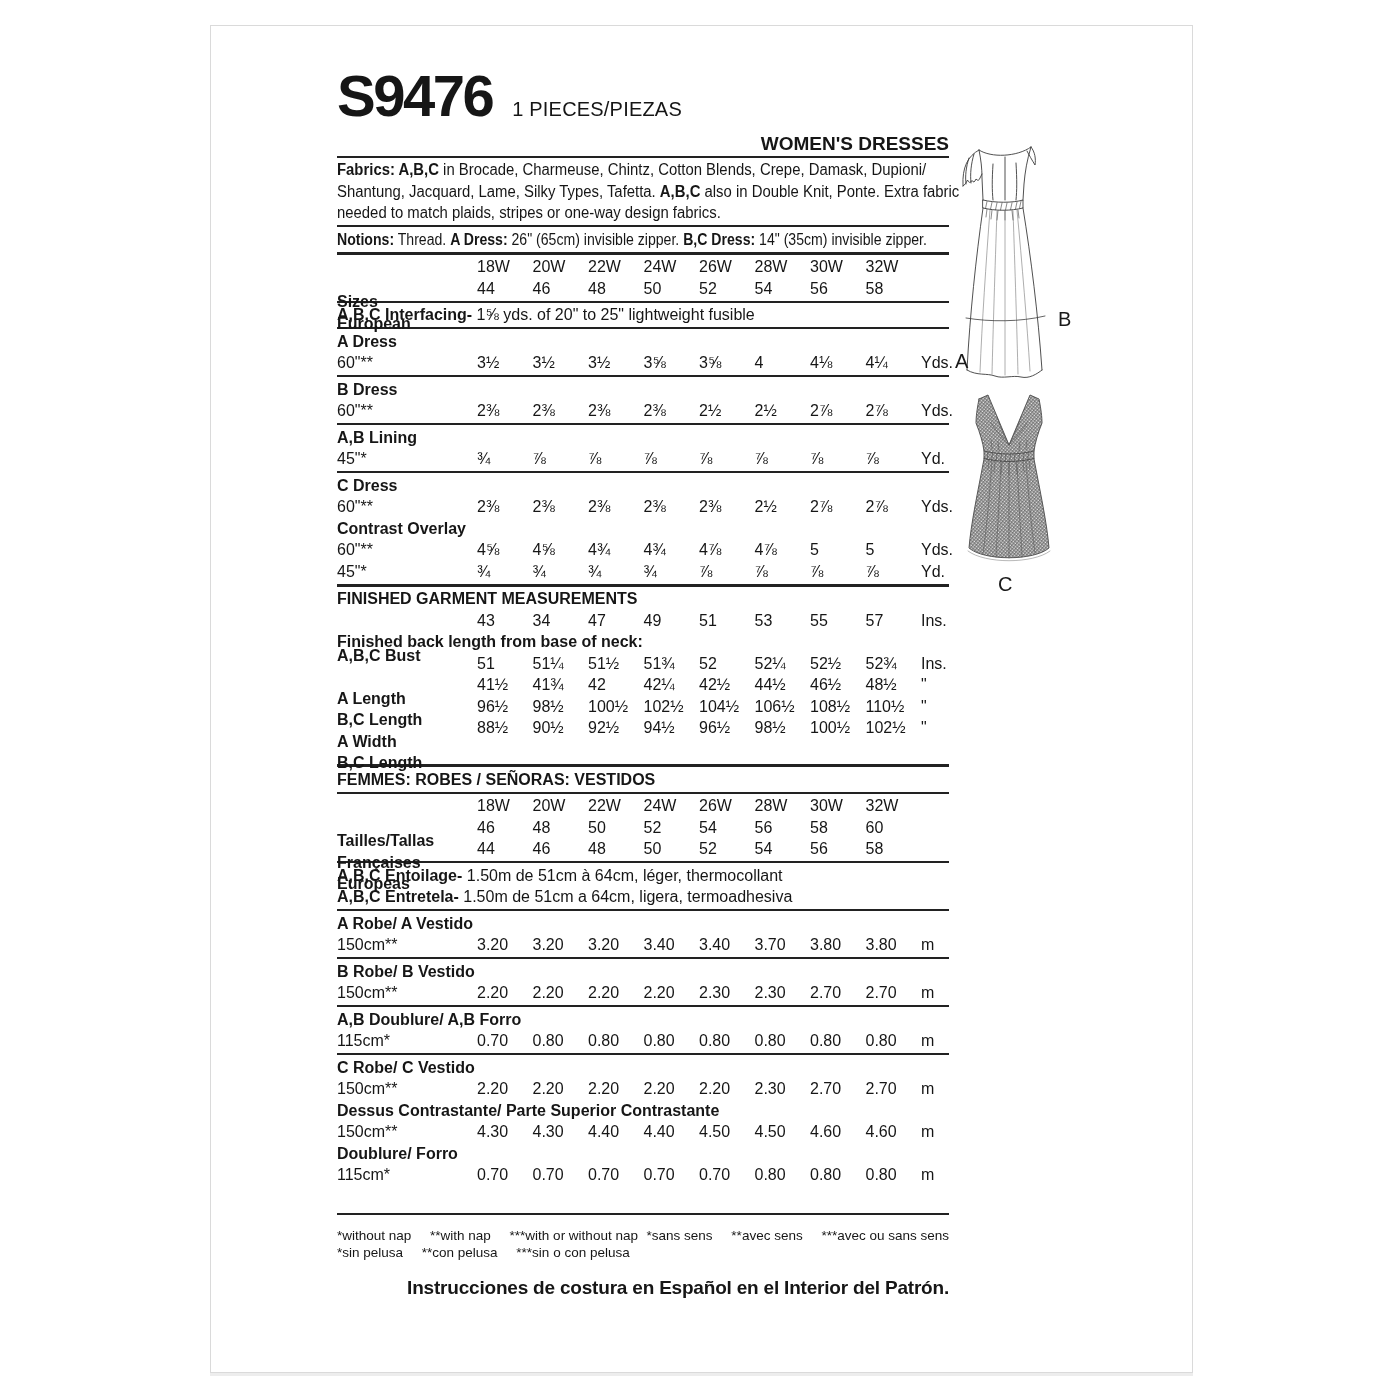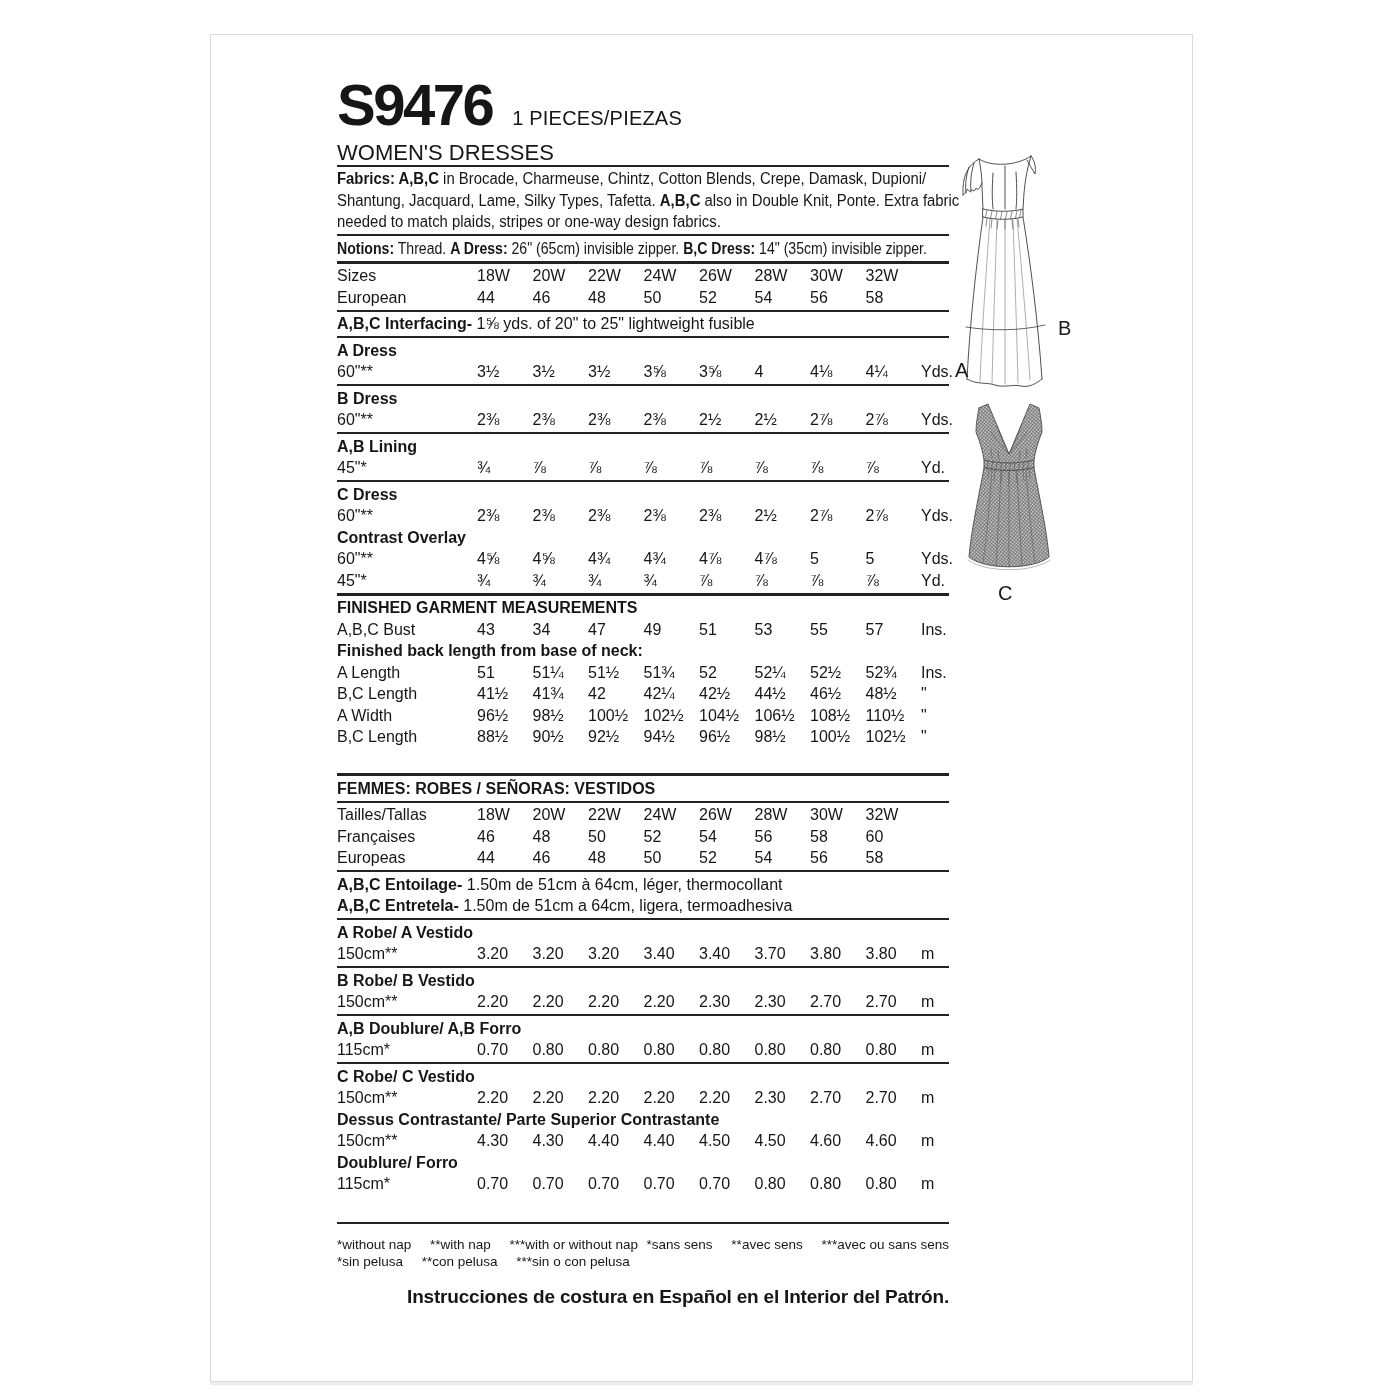--- a/index.html
+++ b/index.html
@@ -2,42 +2,42 @@
 <html><head>
 <meta charset="utf-8">
 <style>
   html,body{margin:0;padding:0;}
   body{
     width:1400px;height:1400px;background:#ffffff;position:relative;
     font-family:"Liberation Sans",sans-serif;color:#161616;
     -webkit-font-smoothing:antialiased;
   }
   .sheet{
-    position:absolute;left:210px;top:34px;width:981px;height:1346px;
+    position:absolute;left:210px;top:25px;width:981px;height:1346px;
     background:#fff;border:1px solid #dadada;
     box-shadow:0 3px 0 rgba(0,0,0,0.07);
   }
   .content{position:absolute;left:126px;top:42px;width:612px;}
   .head{display:flex;align-items:baseline;height:56px;}
   .pattern-no{font-size:58px;line-height:56px;font-weight:bold;letter-spacing:-2.5px;}
   .pieces{font-size:20px;margin-left:20px;letter-spacing:0.2px;}
-  .category{margin-top:10px;font-weight:normal;font-size:22px;line-height:20px;}
+  .category{margin-top:10px;font-weight:bold;font-size:19px;line-height:20px;text-align:right;}
   .rule{height:2px;background:#222;margin:1.5px 0;}
   .rule.thick{height:3px;}
   .para{font-size:16px;line-height:21.5px;}
   .cl{display:inline-block;white-space:nowrap;transform-origin:0 50%;}
   .cl.f{transform:scaleX(0.93);}
   .cl.n{transform:scaleX(0.88);}
   b{font-weight:bold;}
   
   .trow{height:21.5px;line-height:21.5px;font-size:16px;white-space:nowrap;}
   .trow.cols{display:grid;grid-template-columns:140px repeat(8,55.5px) auto;}
   .cell{overflow:visible;}
   .cell.label{}
-  .cell.b,.label.b{font-weight:normal;}
+  .cell.b,.label.b{font-weight:bold;margin-top:35px;}
   .trow.full b{font-weight:bold;}
   .gap-lg{height:24px;}
   .gap-md{height:26px;}
   
   .foot{margin-top:12px;font-size:13.5px;line-height:17px;display:flex;justify-content:space-between;}
   .foot span{white-space:pre;}
   .foot2{font-size:13.5px;line-height:17px;white-space:pre;}
   .spanish{margin-top:16px;text-align:right;font-weight:bold;font-size:19px;letter-spacing:-0.2px;}
   
   .illo{position:absolute;}

